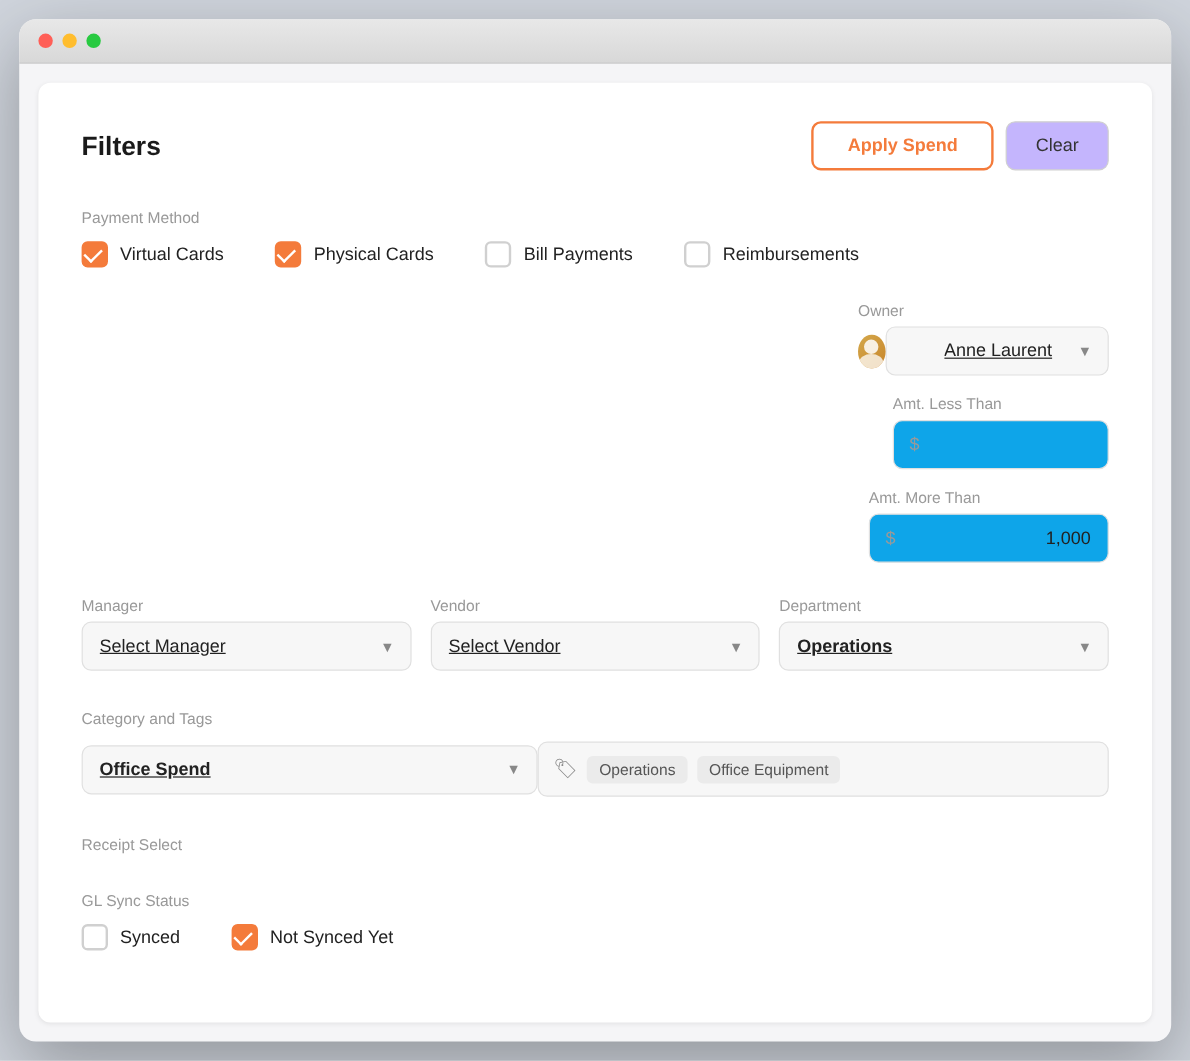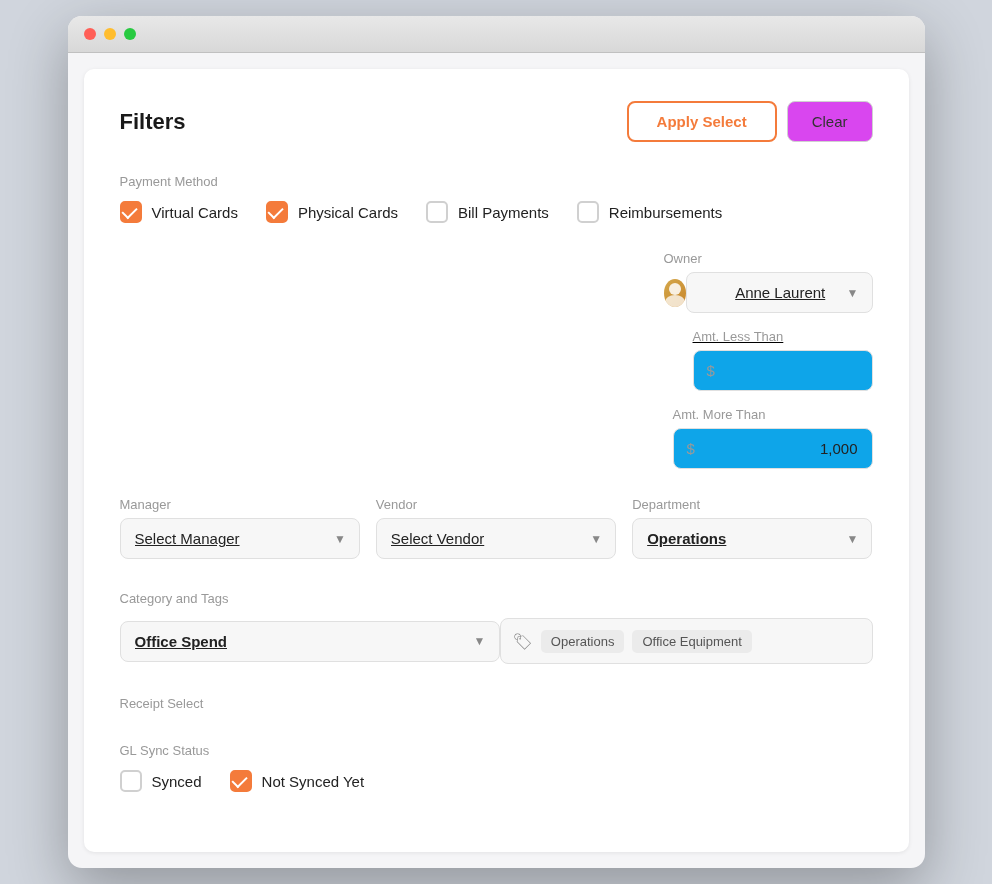--- a/index.html
+++ b/index.html
@@ -7,21 +7,21 @@
     body {
       background: #d0d5dd;
       display: flex;
       align-items: center;
       justify-content: center;
       min-height: 100vh;
       font-family: -apple-system, BlinkMacSystemFont, 'Segoe UI', sans-serif;
     }
 
     .window {
-      width: 857px;
+      width: 960px;
       background: #f5f5f7;
       border-radius: 14px;
       box-shadow: 0 20px 60px rgba(0,0,0,0.3);
       overflow: hidden;
     }
 
     .titlebar {
       background: linear-gradient(180deg, #e8e8e8 0%, #d8d8d8 100%);
       padding: 12px 16px;
       display: flex;
@@ -73,21 +73,21 @@
       color: #f47b3b;
       border-radius: 8px;
       font-size: 15px;
       font-weight: 600;
       cursor: pointer;
     }
 
     .btn-clear {
       padding: 10px 24px;
       border: 1.5px solid #d0d0d0;
-      background: #d946ef;
+      background: #c4b5fd;
       color: #333;
       border-radius: 8px;
       font-size: 15px;
       font-weight: 500;
       cursor: pointer;
     }
 
     .section {
       margin-bottom: 28px;
     }
@@ -96,21 +96,21 @@
       font-size: 13px;
       color: #999;
       margin-bottom: 12px;
       font-weight: 400;
       margin-top: 32px;
     }
 
     .checkbox-row {
       display: flex;
       align-items: center;
-      gap: 28px;
+      gap: 43px;
       flex-wrap: wrap;
     }
 
     .checkbox-item {
       display: flex;
       align-items: center;
       gap: 10px;
       cursor: pointer;
     }
 
@@ -154,21 +154,21 @@
       flex-direction: column;
     }
 
     .field-group {
       display: flex;
       flex-direction: column;
       gap: 6px;
     }
 
     .field-group.wide { flex: 1; }
-    .field-group.medium { width: 180px; text-decoration: underline; }
+    .field-group.medium { width: 180px; }
     .field-group.medium2 { width: 200px; }
 
     .field-label {
       font-size: 13px;
       color: #999;
       font-weight: 400;
     }
 
     .select-wrapper {
       position: relative;
@@ -334,21 +334,21 @@
     <div class="titlebar-dot dot-red"></div>
     <div class="titlebar-dot dot-yellow"></div>
     <div class="titlebar-dot dot-green"></div>
   </div>
 
   <div class="content">
 
     <div class="header-row">
       <h1 class="filters-title">Filters</h1>
       <div class="header-buttons">
-        <button class="btn-apply">Apply Select</button>
+        <button class="btn-apply">Apply Spend</button>
         <button class="btn-clear">Clear</button>
       </div>
     </div>
 
     <div class="section">
       <div class="section-label">Payment Method</div>
       <div class="checkbox-row">
 
         <div class="checkbox-item">
           <div class="checkbox-box checked"></div>

